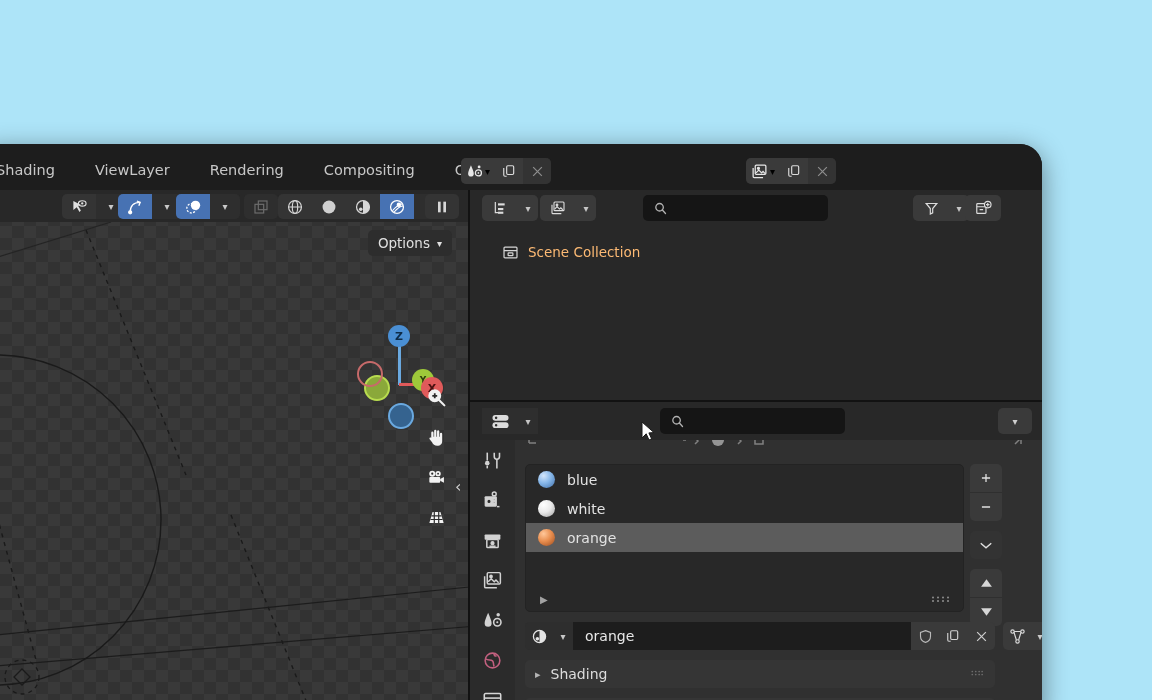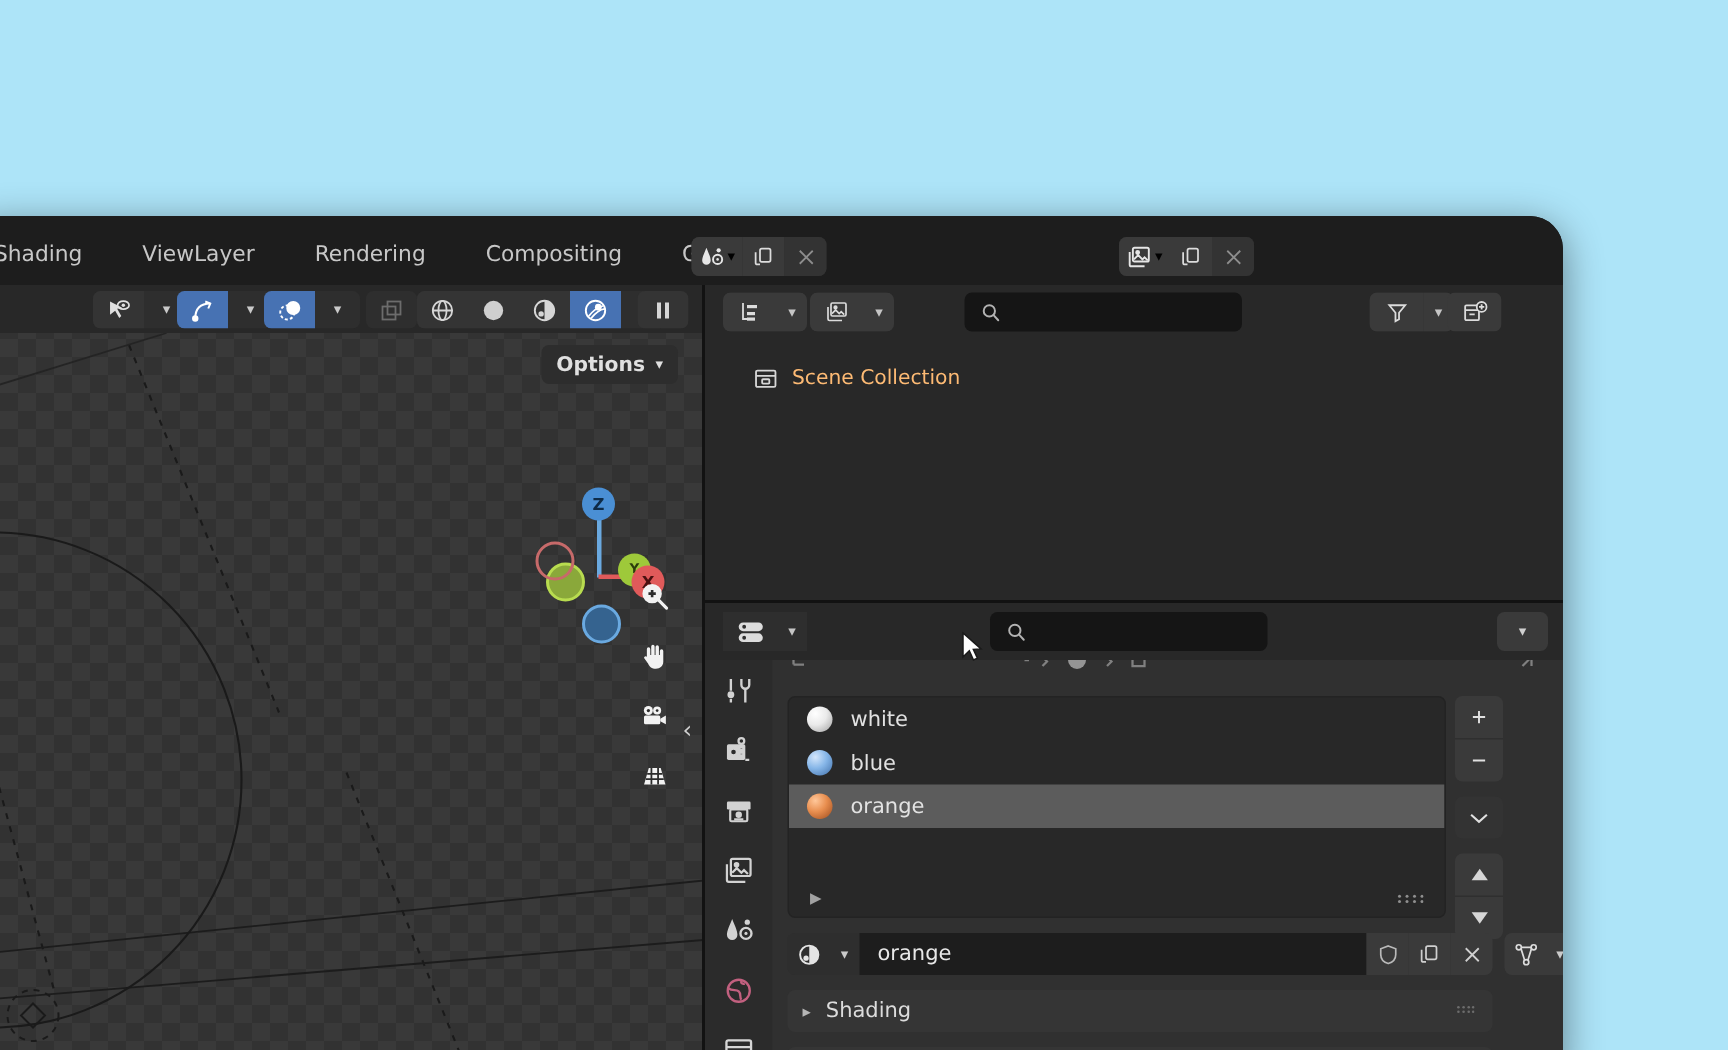--- a/index.html
+++ b/index.html
@@ -73,21 +73,21 @@
   .vp-btn{
     height:25px;min-width:26px;display:flex;align-items:center;justify-content:center;
     background:#343434;color:#d2d2d2;padding:0 4px;
   }
   .vp-btn.on{background:#4772b3;color:#fff;}
   .vp-btn.dim{background:#2e2e2e;color:#6c6c6c;}
   .vp-btn.arrow{background:#2e2e2e;color:#c9c9c9;width:22px;min-width:22px;}
   #options-btn{
     position:absolute;right:37px;top:40px;height:26px;
     background:#2d2d2d;border-radius:5px;color:#e0e0e0;
-    display:flex;align-items:center;gap:7px;padding:0 10px;font-size:13.5px;font-weight:bold;
+    display:flex;align-items:center;gap:7px;padding:0 10px;font-size:13.5px;
   }
   
   #nav-gizmo{position:absolute;left:383px;top:135px;width:80px;height:80px;}
   .axis-ball{
     position:absolute;width:22px;height:22px;border-radius:50%;
     display:flex;align-items:center;justify-content:center;
     font-size:11px;font-weight:bold;color:#1a1a1a;
   }
   .axis-line{position:absolute;background:#6aa9e0;}
   #vp-side-tools{position:absolute;left:443px;top:190px;width:40px;}
@@ -617,26 +617,26 @@
             <circle cx="195" cy="6" r="6" fill="#d8d8d8" stroke="none"></circle>
             <path d="M215 4l3 3-3 3"></path>
             <path d="M232 2h8v8h-8z"></path>
             <path d="M492 10l6-6M492 4h6v6"></path>
           </g>
         </svg>
       </div>
 
       <div id="mat-slot-list">
         <div class="slot-row">
+          <span class="ball" style="background:radial-gradient(circle at 33% 28%, #d4e6fb 0%, #86b6e8 45%, #3f6ea8 100%);"></span>
+          <span>blue</span>
+        </div>
+        <div class="slot-row">
           <span class="ball" style="background:radial-gradient(circle at 33% 28%, #ffffff 0%, #eaeaea 45%, #9f9f9f 100%);"></span>
           <span>white</span>
-        </div>
-        <div class="slot-row">
-          <span class="ball" style="background:radial-gradient(circle at 33% 28%, #d4e6fb 0%, #86b6e8 45%, #3f6ea8 100%);"></span>
-          <span>blue</span>
         </div>
         <div class="slot-row sel">
           <span class="ball" style="background:radial-gradient(circle at 33% 28%, #ffc79a 0%, #e88e4f 45%, #9c4a1c 100%);"></span>
           <span>orange</span>
         </div>
 
         <div id="slot-footer">
           <span style="font-size:10px;">▶</span>
           <svg width="18" height="6">
             <g fill="#8f8f8f">

